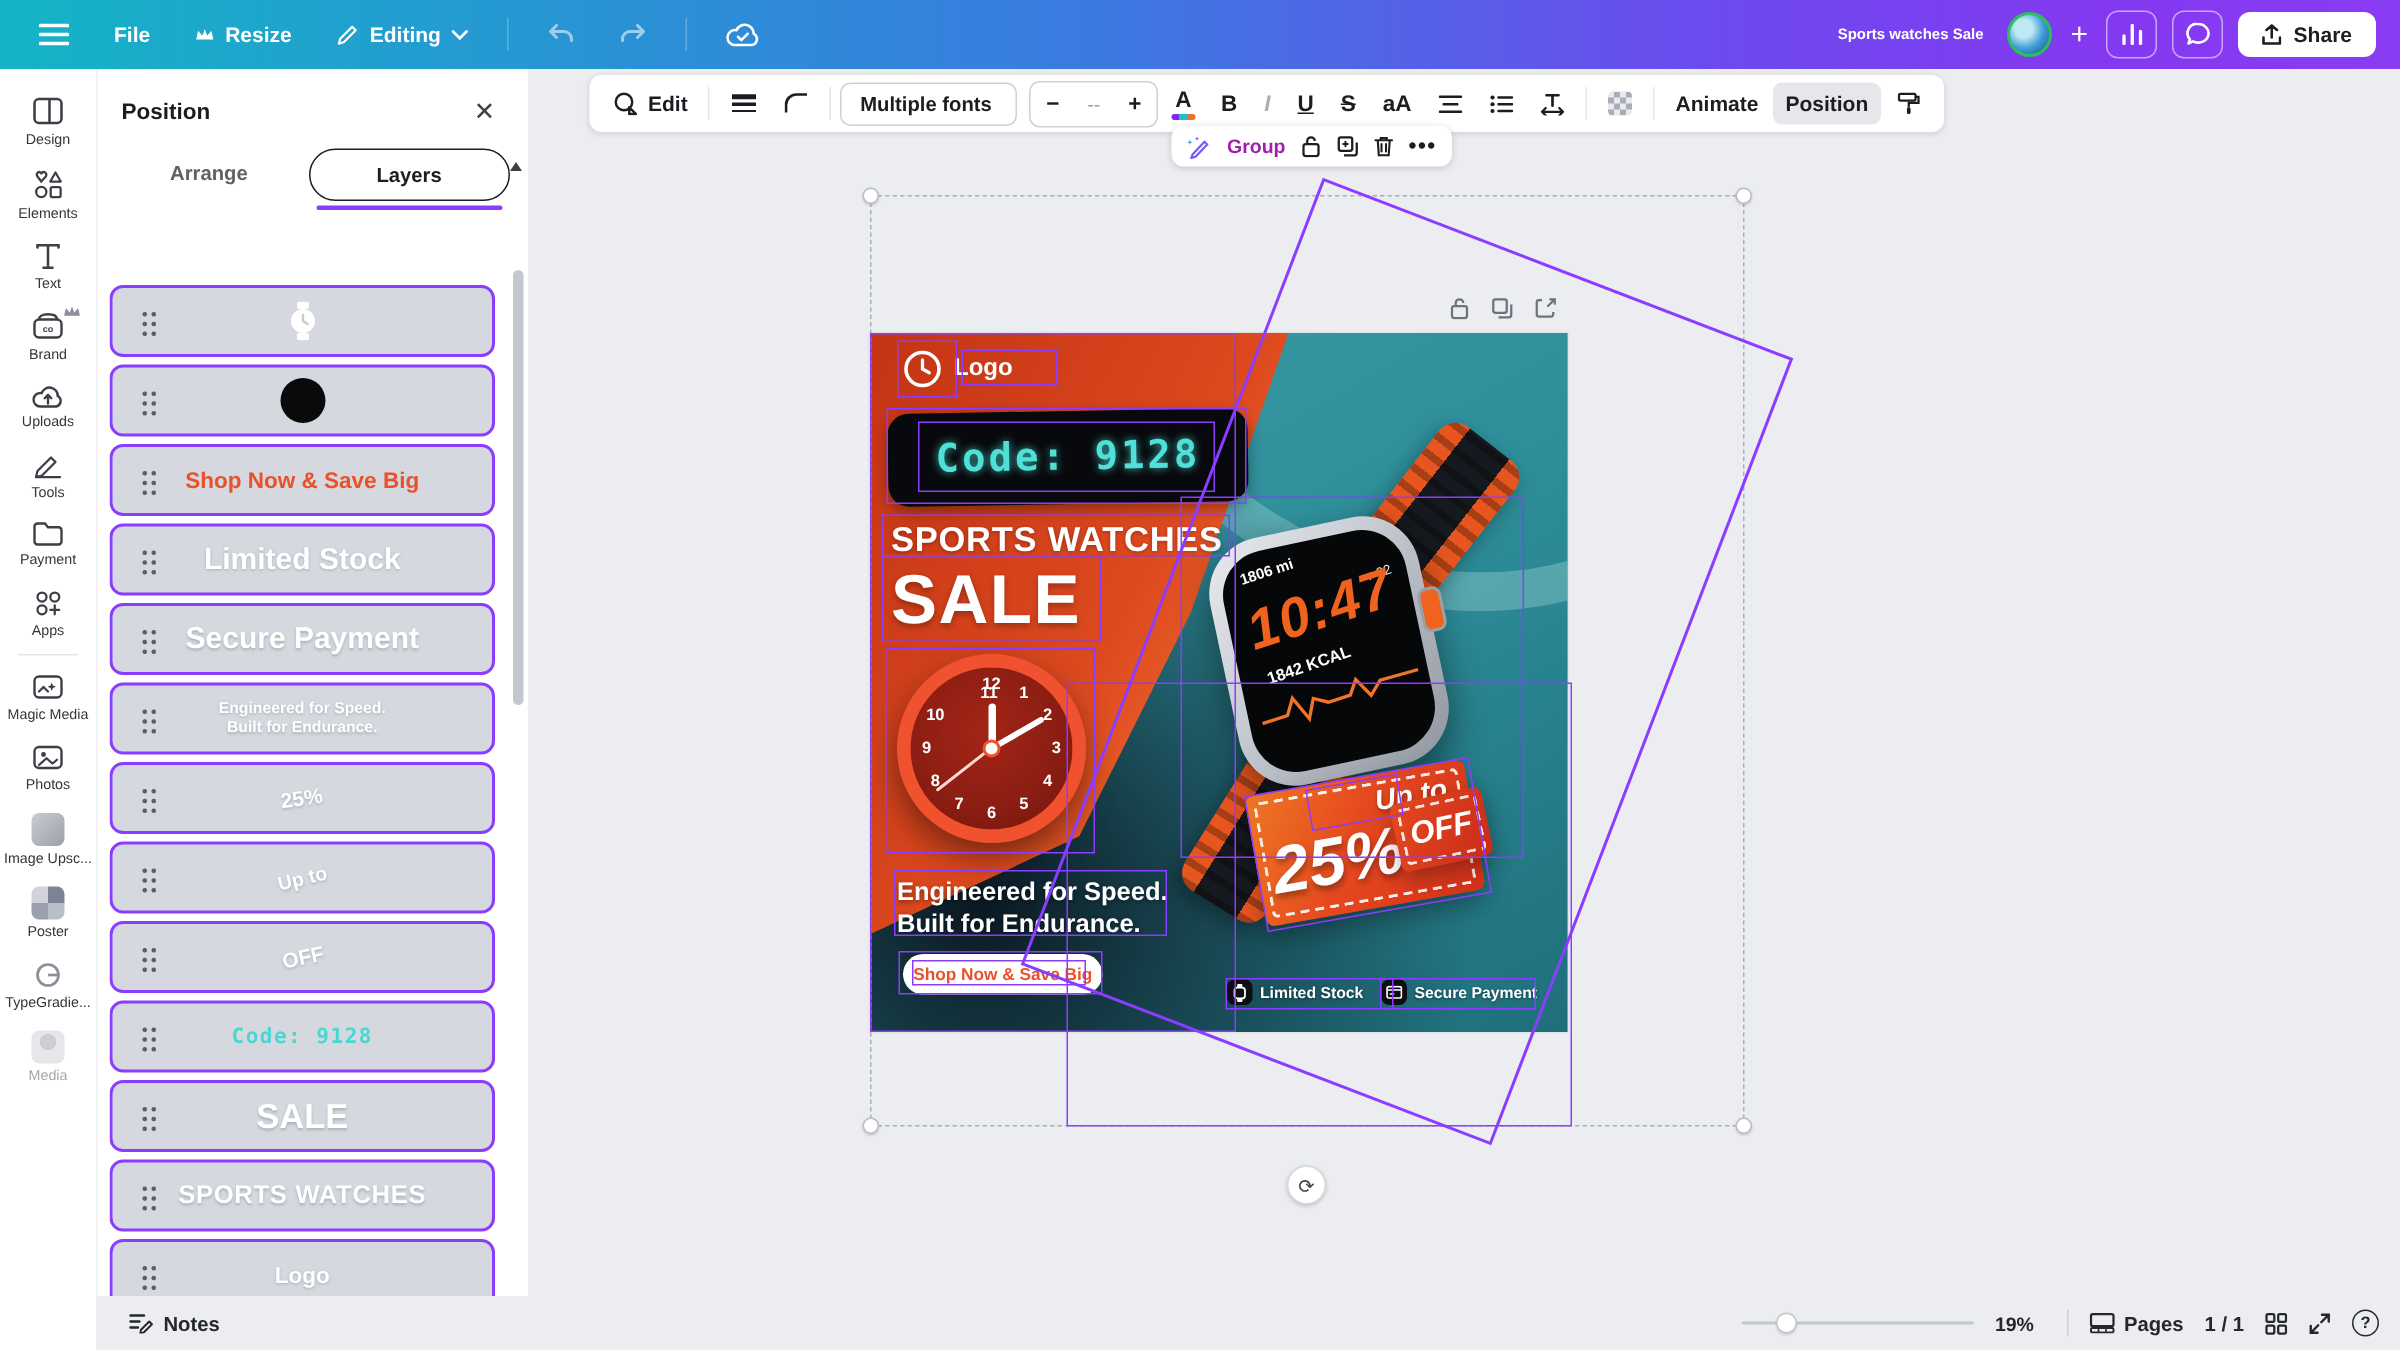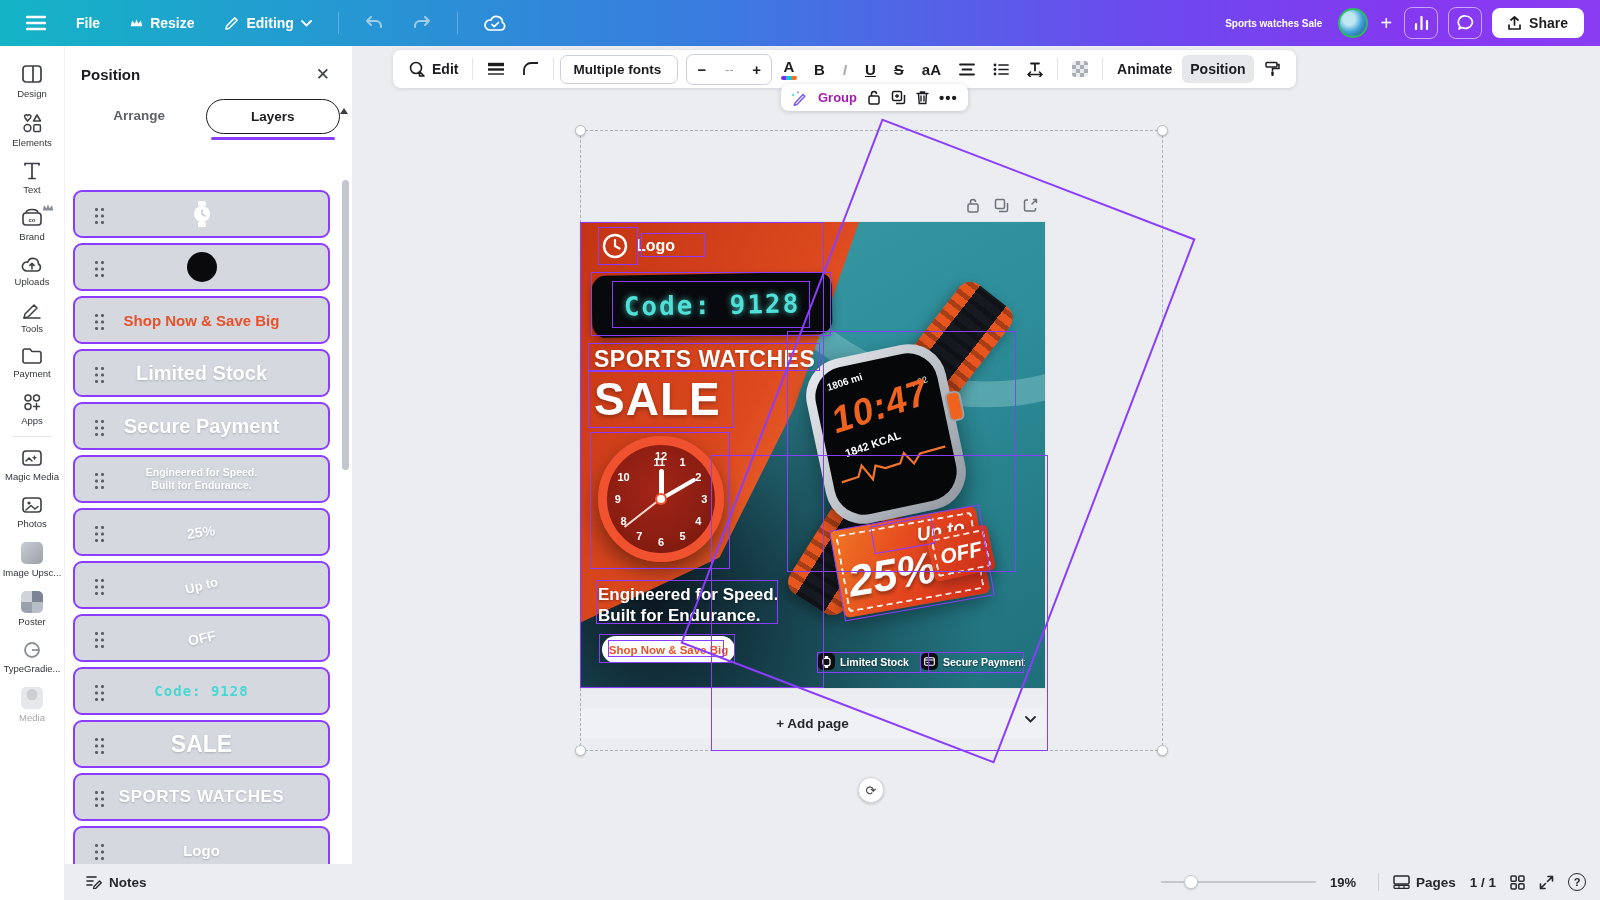--- a/index.html
+++ b/index.html
@@ -676,28 +676,20 @@
     <span class="qi">
       <svg width="15" height="15" viewBox="0 0 15 15">
           <path d="M5 2 H3 a1.5 1.5 0 0 0 -1.5 1.5 v8 A1.5 1.5 0 0 0 3 13 h8 a1.5 1.5 0 0 0 1.5-1.5 V10" fill="none" stroke="#6d727c" stroke-width="1.5"></path>
           <path d="M10.5 1.5 h3 v3 M13.5 1.5 L9 6" fill="none" stroke="#6d727c" stroke-width="1.5" stroke-linecap="round"></path>
         </svg>
     </span>
   </div>
 
   <div class="rotate-handle">⟳</div>
 
-  <div class="addpage">
-    <span>+ Add page</span>
-    <span class="chev">
-      <svg width="11" height="7" viewBox="0 0 11 7">
-          <path d="M1 1 L5.5 5.5 L10 1" fill="none" stroke="#25272c" stroke-width="1.8" stroke-linecap="round"></path>
-        </svg>
-    </span>
-  </div>
 
   <div class="footer">
     <div class="notes">
       <svg width="16" height="14" viewBox="0 0 16 14">
           <path d="M1 2 h9 M1 6 h6 M1 10 h5" stroke="#25272c" stroke-width="1.6" stroke-linecap="round"></path>
           <path d="M8 11.5 L13.5 6 l1.8 1.8 L9.8 13.3 7.5 14 Z" fill="none" stroke="#25272c" stroke-width="1.3" stroke-linejoin="round"></path>
         </svg>
       <span>Notes</span>
     </div>
     <div class="f-right">

